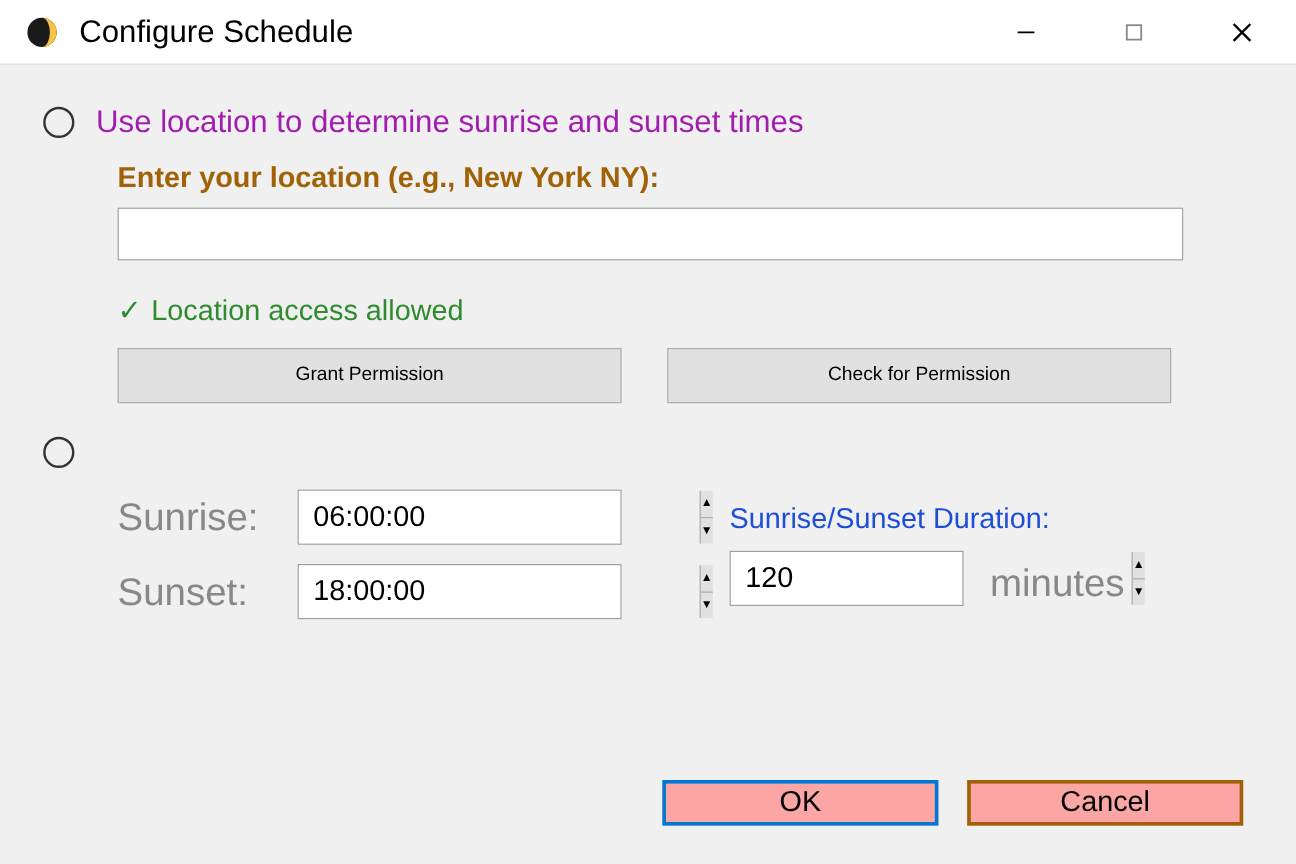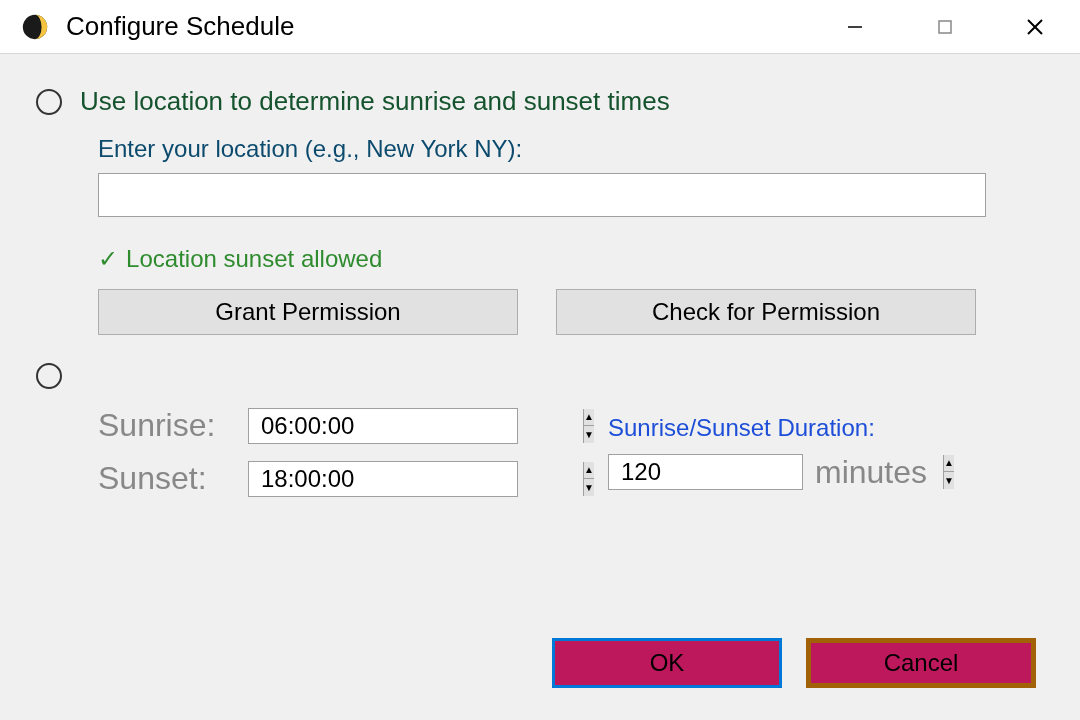--- a/index.html
+++ b/index.html
@@ -83,30 +83,31 @@
     }
     .radio.selected::after {
       content: "";
       width: 14px;
       height: 14px;
       background: #000;
       border-radius: 50%;
     }
     .radio-label {
       font-size: 26px;
-      color: #14532d;
+      color: #a21caf;
     }
     .sub-content {
       margin-left: 62px;
     }
     .field-label {
       font-size: 24px;
-      color: #0c4a6e;
+      color: #a16207;
       margin-bottom: 10px;
       display: block;
+      font-weight: bold;
     }
     .text-input {
       width: 100%;
       max-width: 888px;
       height: 44px;
       border: 1px solid #a0a0a0;
       background: #fff;
       padding: 0 10px;
       font-size: 22px;
       font-family: inherit;
@@ -122,21 +123,21 @@
       margin-right: 8px;
     }
     .button-row {
       display: flex;
       gap: 38px;
     }
     .std-button {
       height: 46px;
       background: #e1e1e1;
       border: 1px solid #adadad;
-      font-size: 24px;
+      font-size: 16px;
       font-family: inherit;
       cursor: pointer;
       display: flex;
       align-items: center;
       justify-content: center;
       padding: 0 20px;
     }
     .perm-button {
       width: 420px;
     }
@@ -147,21 +148,21 @@
       column-gap: 10px;
       align-items: center;
     }
     .time-label {
       font-size: 32px;
       color: #888;
     }
     .spinner {
       display: flex;
       width: 270px;
-      height: 36px;
+      height: 46px;
       border: 1px solid #a0a0a0;
       background: #fff;
     }
     .spinner-value {
       flex: 1;
       display: flex;
       align-items: center;
       padding: 0 12px;
       font-size: 24px;
       color: #000;
@@ -194,50 +195,50 @@
       grid-row: 1 / span 2;
       padding-left: 70px;
     }
     .duration-label {
       font-size: 24px;
       color: #1d4ed8;
       margin-bottom: 12px;
     }
     .duration-row {
       display: flex;
-      align-items: flex-start;
-      gap: 12px;
+      align-items: flex-end;
+      gap: 22px;
     }
     .duration-spinner {
       width: 195px;
     }
     .footer {
       margin-top: auto;
       display: flex;
       justify-content: flex-end;
       gap: 24px;
       padding-right: 8px;
       padding-bottom: 8px;
     }
     .footer-button {
       width: 230px;
-      height: 50px;
-      background: #be185d;
+      height: 38px;
+      background: #fca5a5;
       font-size: 24px;
       font-family: inherit;
       cursor: pointer;
       display: flex;
       align-items: center;
       justify-content: center;
     }
     .ok-button {
       border: 3px solid #0078d7;
     }
     .cancel-button {
-      border: 5px solid #a16207;
+      border: 3px solid #a16207;
     }
   </style>
 </head>
 <body>
 
 <div class="window">
   <div class="titlebar">
     <div class="titlebar-icon">
       <svg viewBox="0 0 32 32" width="30" height="30">
         <circle cx="16" cy="16" r="13" fill="#1a1a1a"></circle>
@@ -275,21 +276,21 @@
       <div class="sub-content">
         <span class="field-label">Enter your location (e.g., New York NY):</span>
         <input type="text" class="text-input" value="" style="">
       </div>
     </div>
 
     <div class="option-group">
       <div class="sub-content">
         <div class="status-text">
           <span class="check">✓</span>
-          <span>Location sunset allowed</span>
+          <span>Location access allowed</span>
         </div>
         <div class="button-row">
           <button class="std-button perm-button">Grant Permission</button>
           <button class="std-button perm-button">Check for Permission</button>
         </div>
       </div>
     </div>
 
     <div class="option-group">
       <div class="radio-row">

